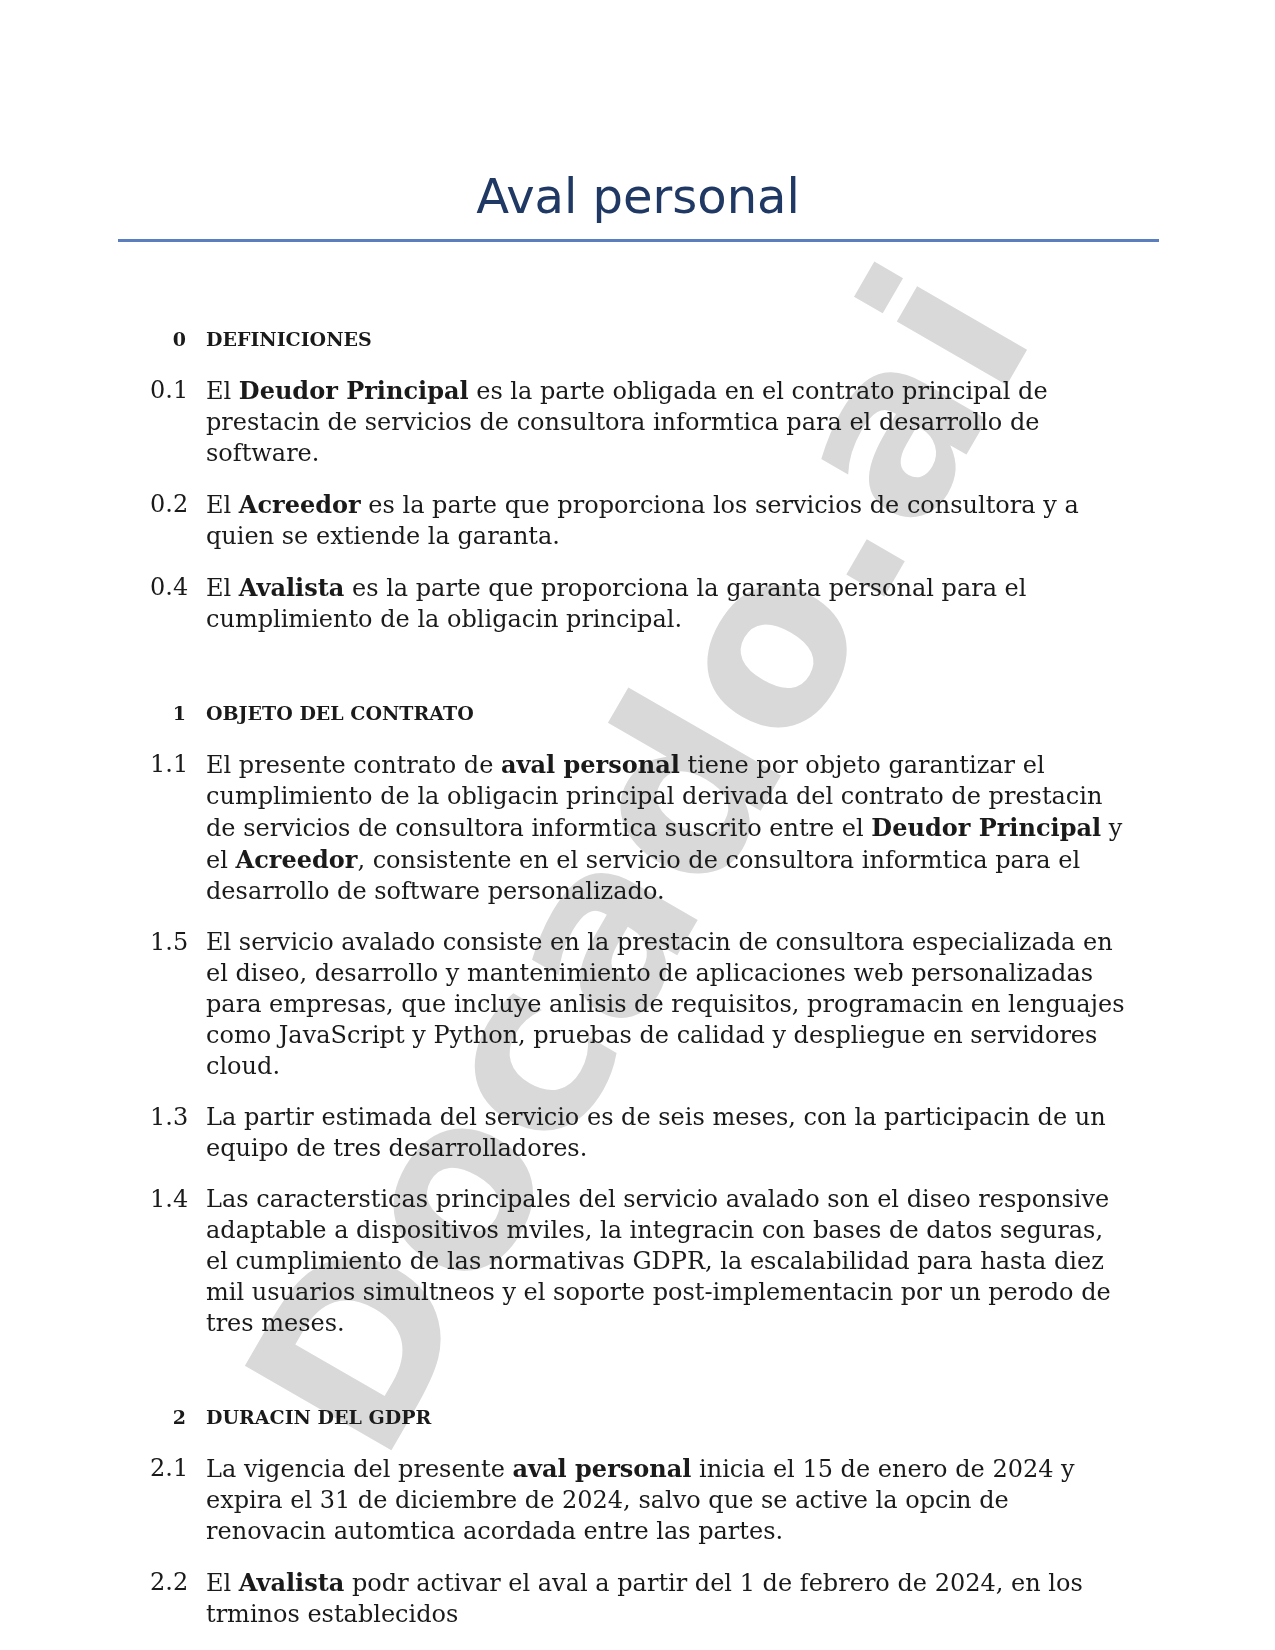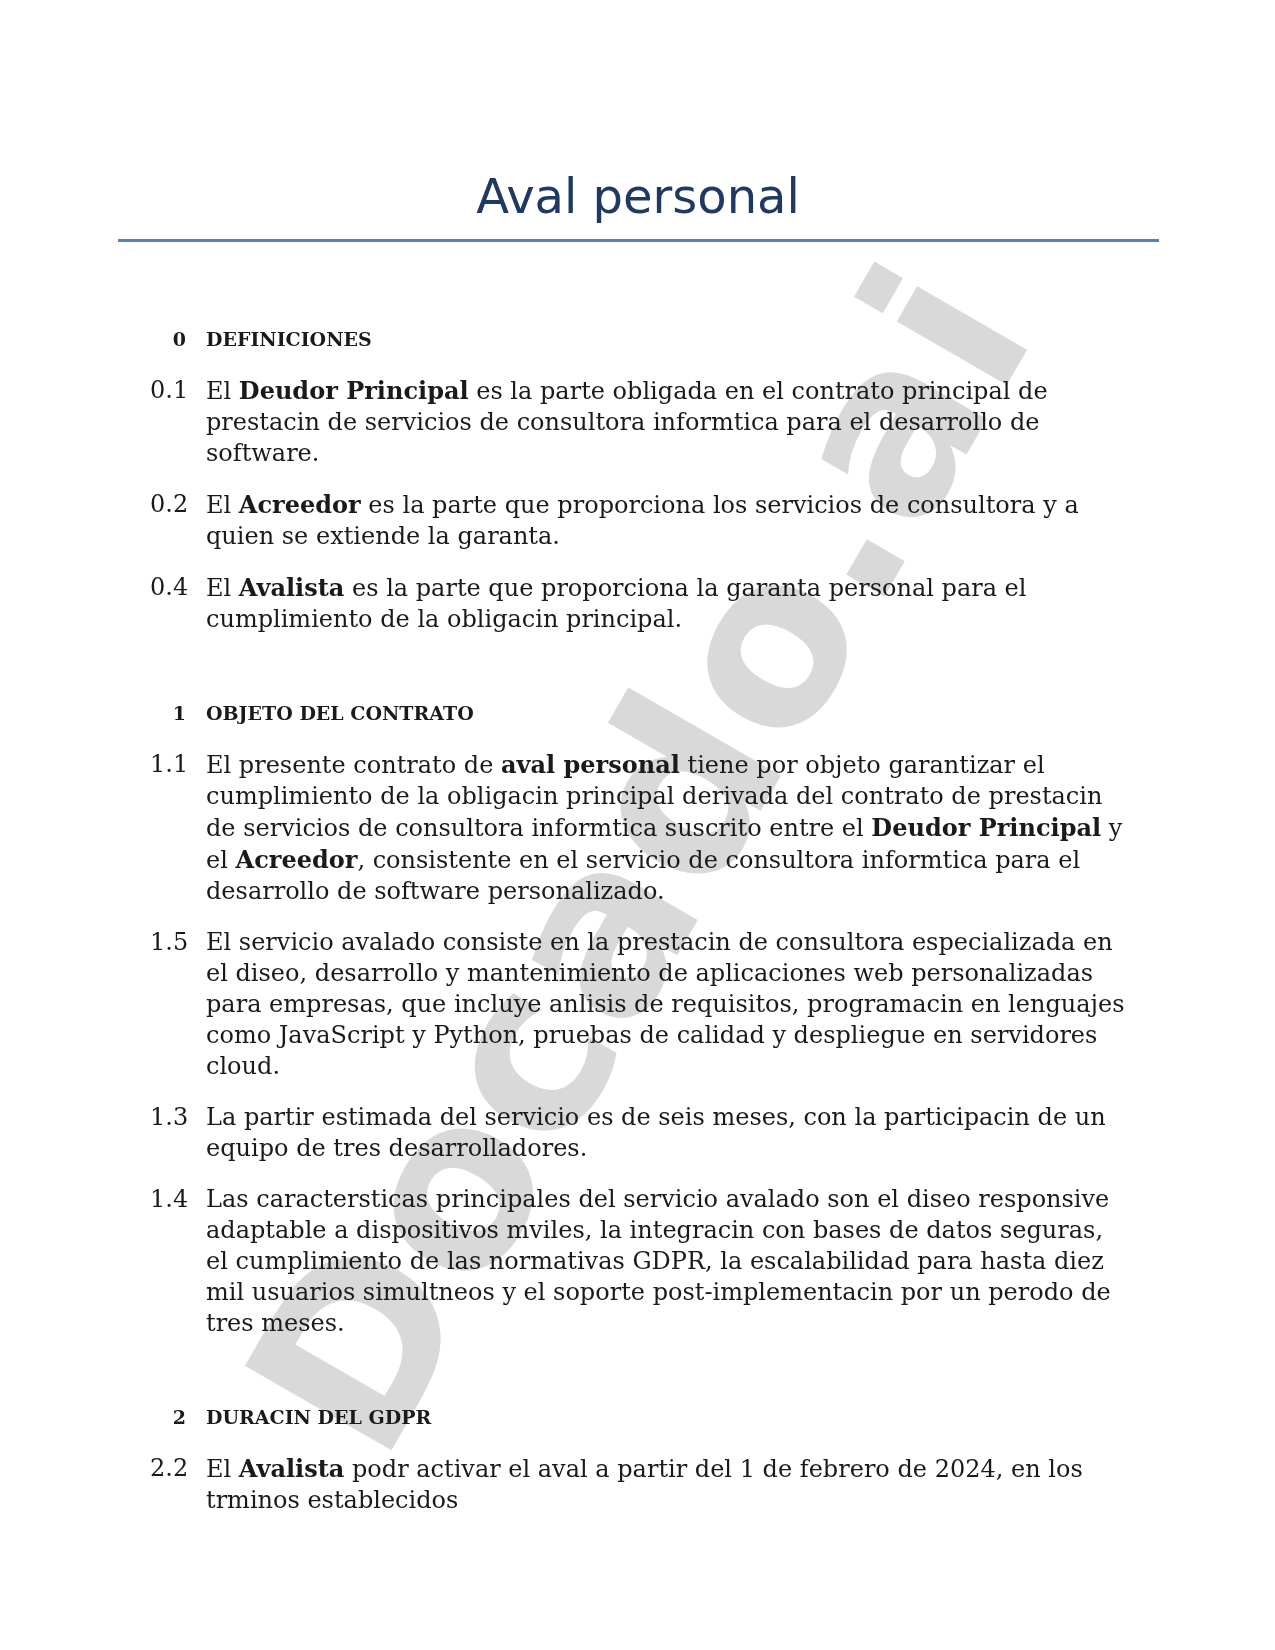--- a/index.html
+++ b/index.html
@@ -85,18 +85,22 @@
     </div>
 
     <div class="gap"></div>
 
     <div class="section">
       <div class="sec-head">
         <span class="sec-num">2</span>
         <span>DURACIN DEL GDPR</span>
       </div>
       <div class="clause">
+        <span class="cl-num">2.1</span>
+        <span class="cl-text">La vigencia del presente <b>aval personal</b> inicia el 15 de enero de 2024 y expira el 31 de diciembre de 2024, salvo que se active la opcin de renovacin automtica acordada entre las partes.</span>
+      </div>
+      <div class="clause">
         <span class="cl-num">2.2</span>
         <span class="cl-text">El <b>Avalista</b> podr activar el aval a partir del 1 de febrero de 2024, en los trminos establecidos</span>
       </div>
     </div>
   </div>
 </div>
 
 </body></html>

